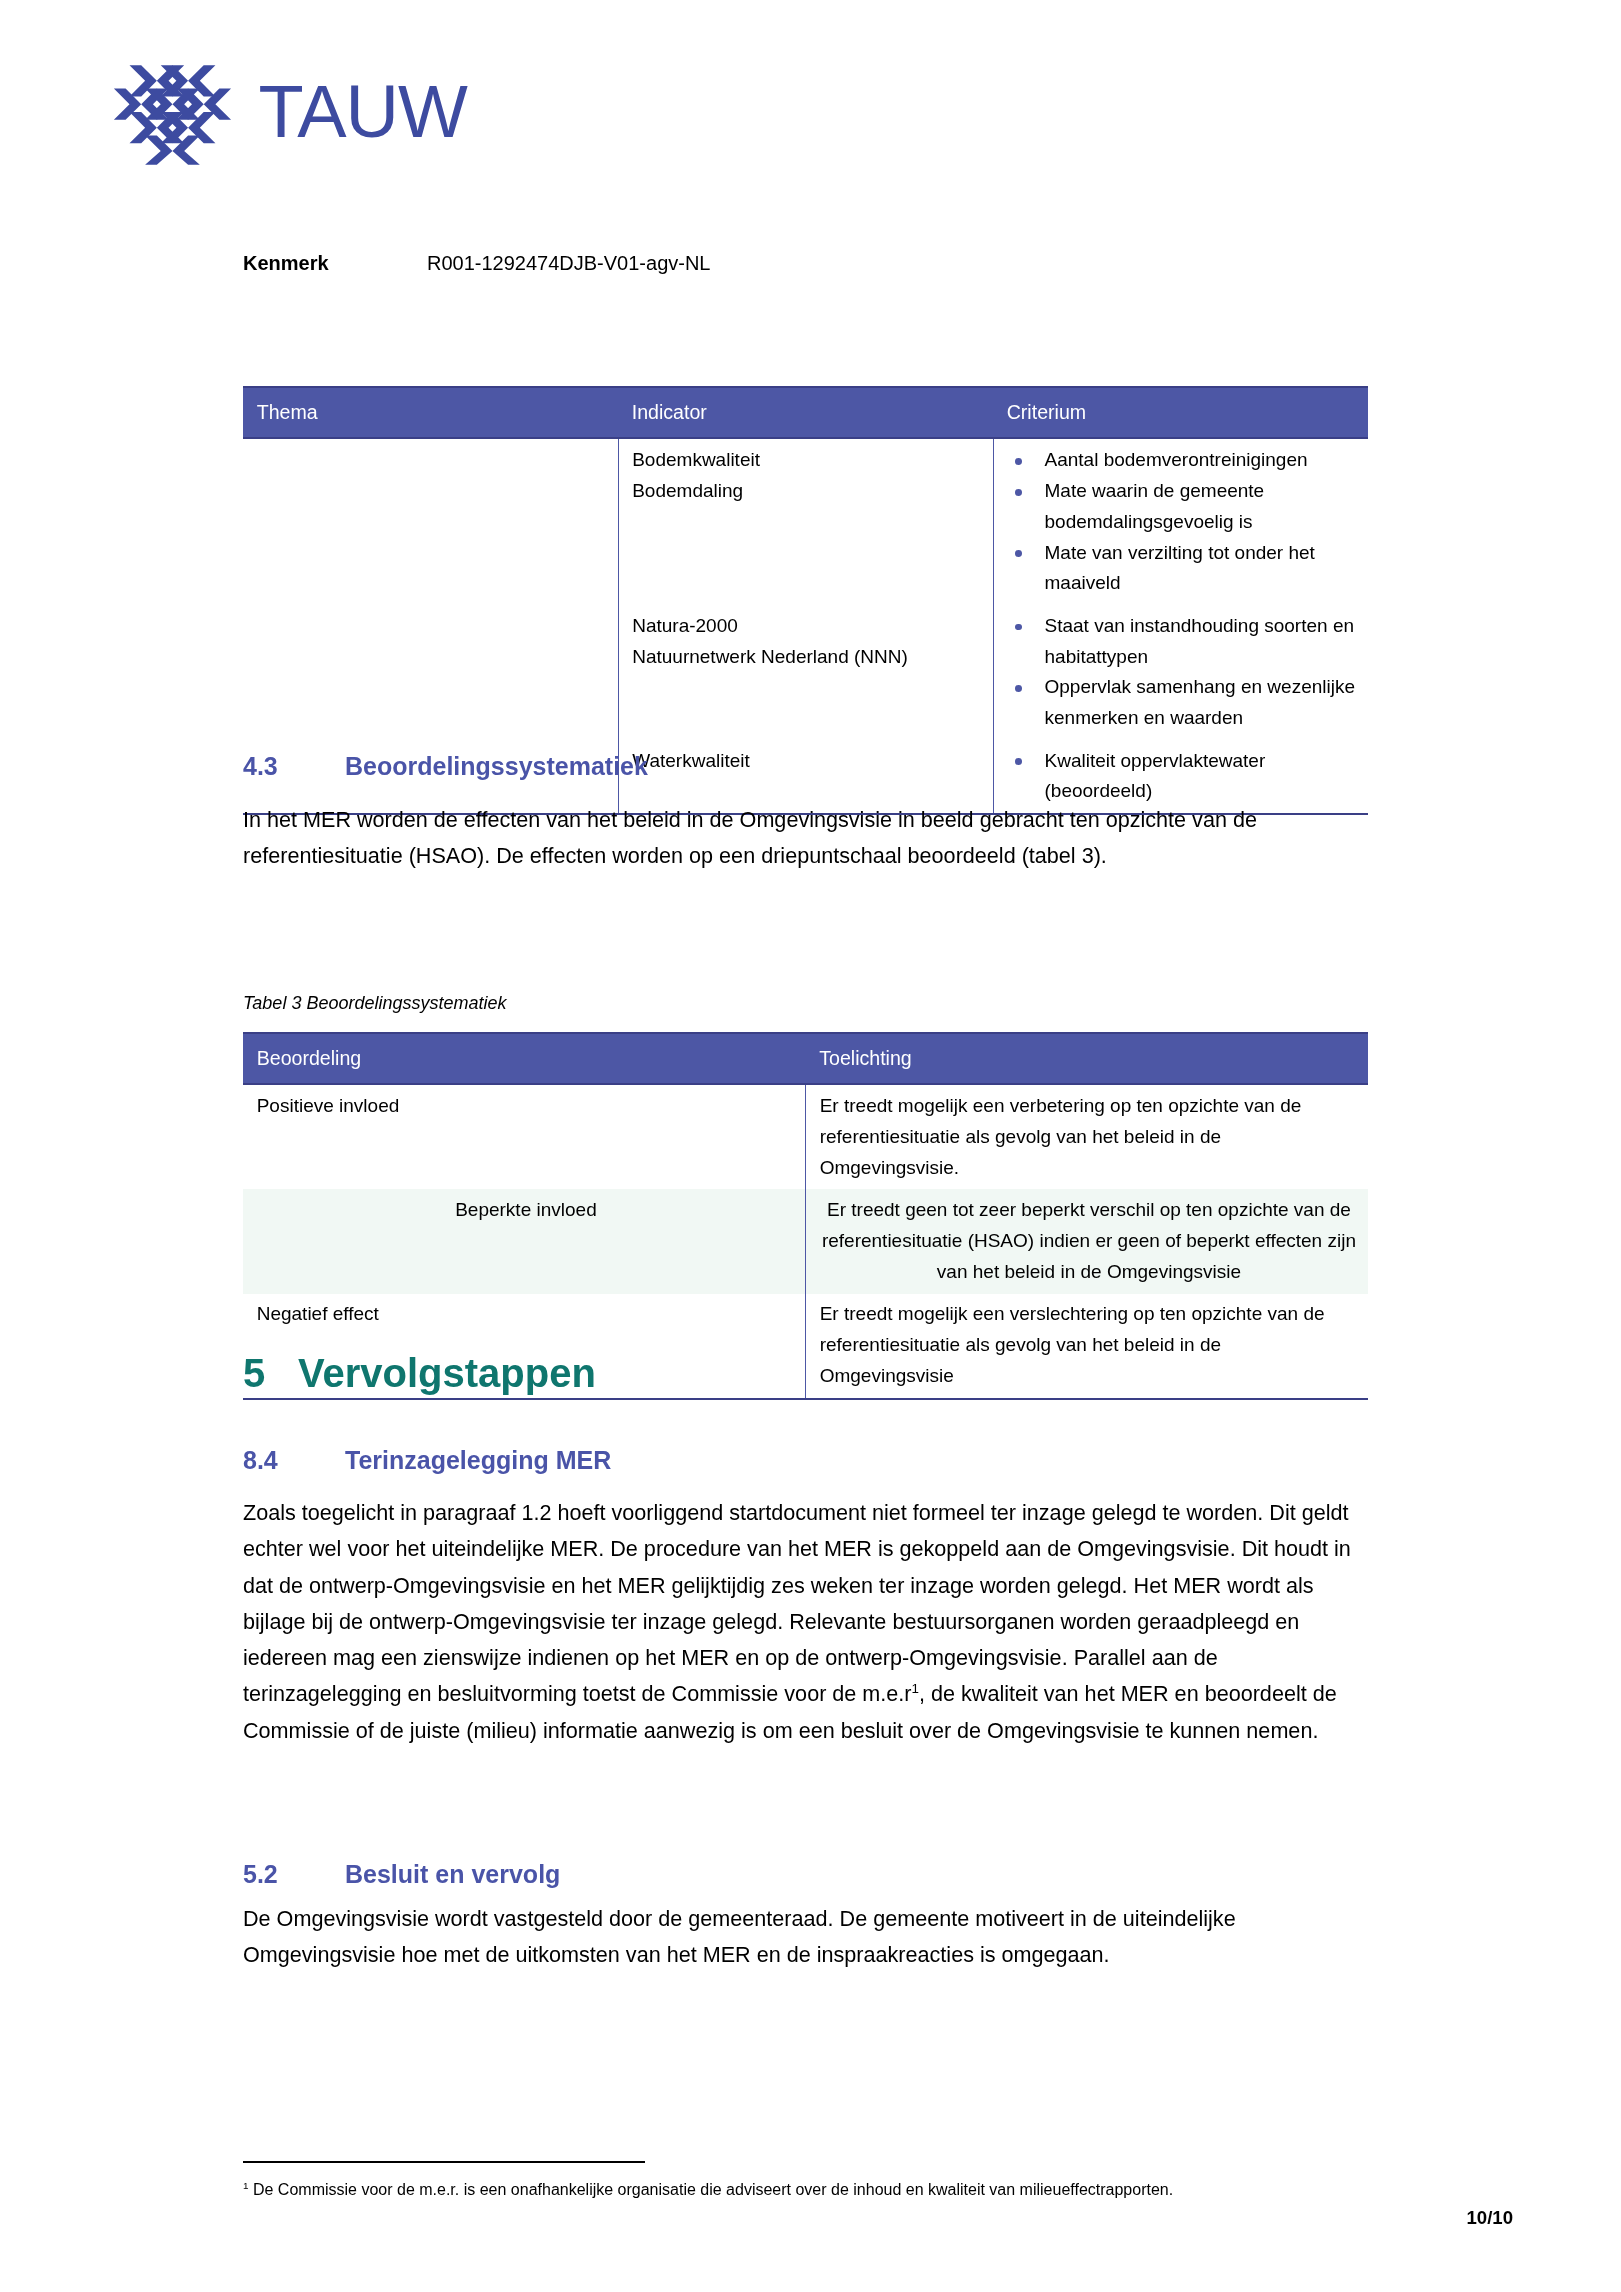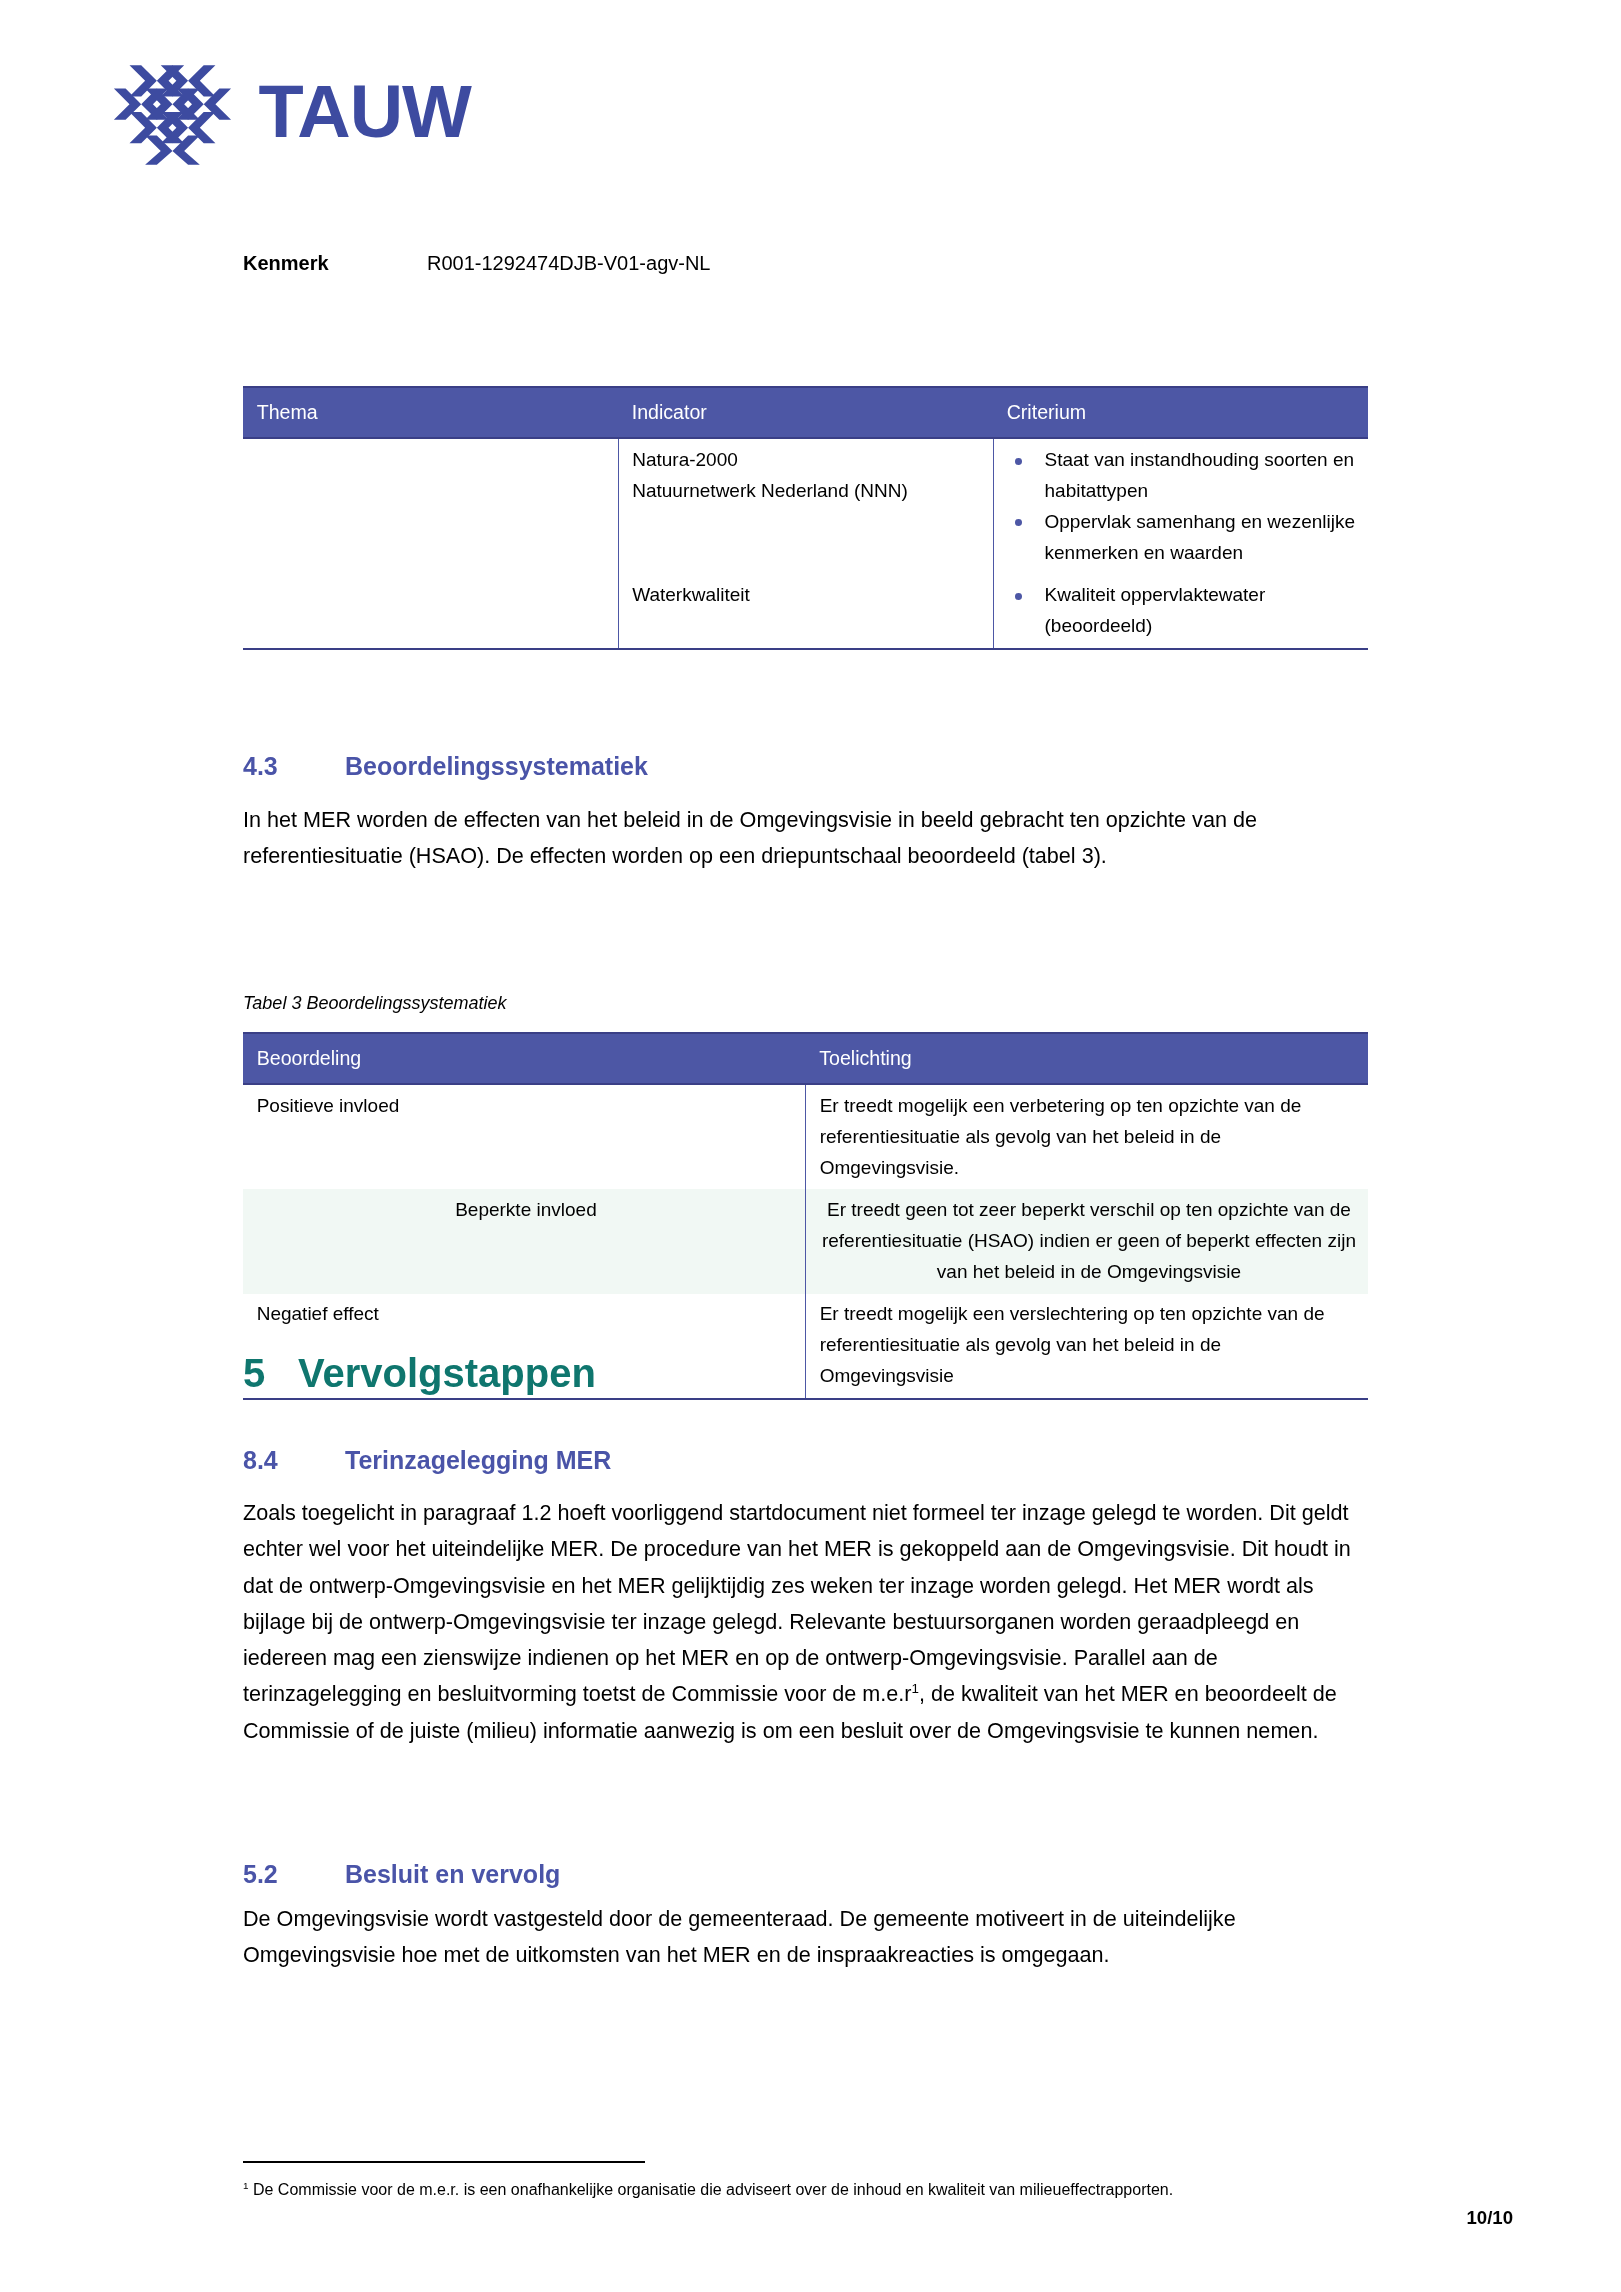--- a/index.html
+++ b/index.html
@@ -27,21 +27,21 @@
     position: absolute;
     left: 108px;
     top: 59px;
     display: flex;
     align-items: center;
     gap: 25.5px;
   }
   .logo-mark { width: 125px; height: 106px; display: block; }
   .logo-word {
     font-family: "Liberation Sans", sans-serif;
-    font-weight: bold;
+    font-weight: normal;
     font-size: 74px;
     letter-spacing: -1px;
     color: #3d4ba0;
     line-height: 1;
   }
 
   
   .kenmerk-row {
     position: absolute;
     left: 243px;
@@ -218,20 +218,34 @@
       <tr>
         <th>Thema</th>
         <th>Indicator</th>
         <th>Criterium</th>
       </tr>
     </thead>
     <tbody>
       <tr>
         <td class="c-thema"></td>
         <td class="c-ind vline">
+          <div>Bodemkwaliteit</div>
+          <div>Bodemdaling</div>
+        </td>
+        <td class="c-crit vline crit-cell">
+          <ul class="bullet-list">
+            <li>Aantal bodemverontreinigingen</li>
+            <li>Mate waarin de gemeente bodemdalingsgevoelig is</li>
+            <li>Mate van verzilting tot onder het maaiveld</li>
+          </ul>
+        </td>
+      </tr>
+      <tr>
+        <td class="c-thema"></td>
+        <td class="c-ind vline">
           <div>Natura-2000</div>
           <div>Natuurnetwerk Nederland (NNN)</div>
         </td>
         <td class="c-crit vline crit-cell">
           <ul class="bullet-list">
             <li>Staat van instandhouding soorten en habitattypen</li>
             <li>Oppervlak samenhang en wezenlijke kenmerken en waarden</li>
           </ul>
         </td>
       </tr>

